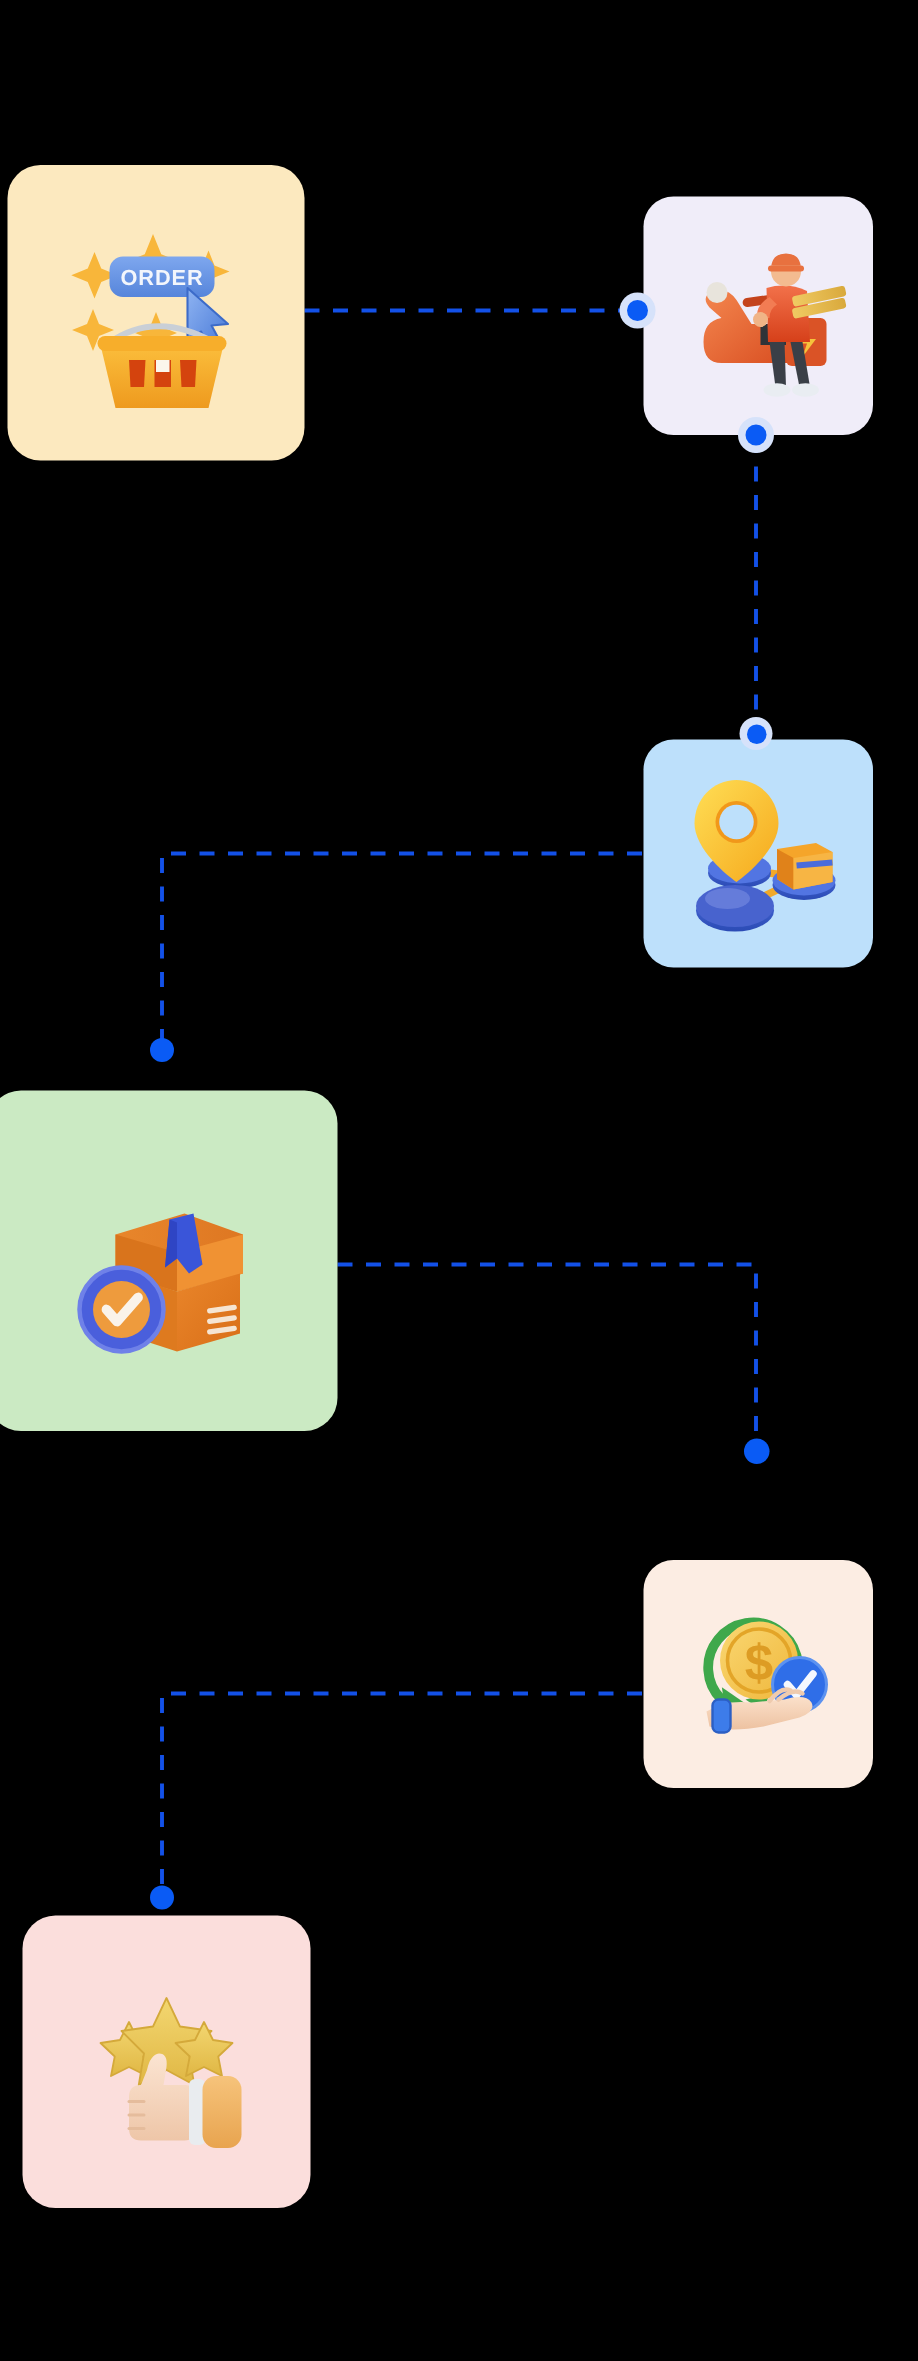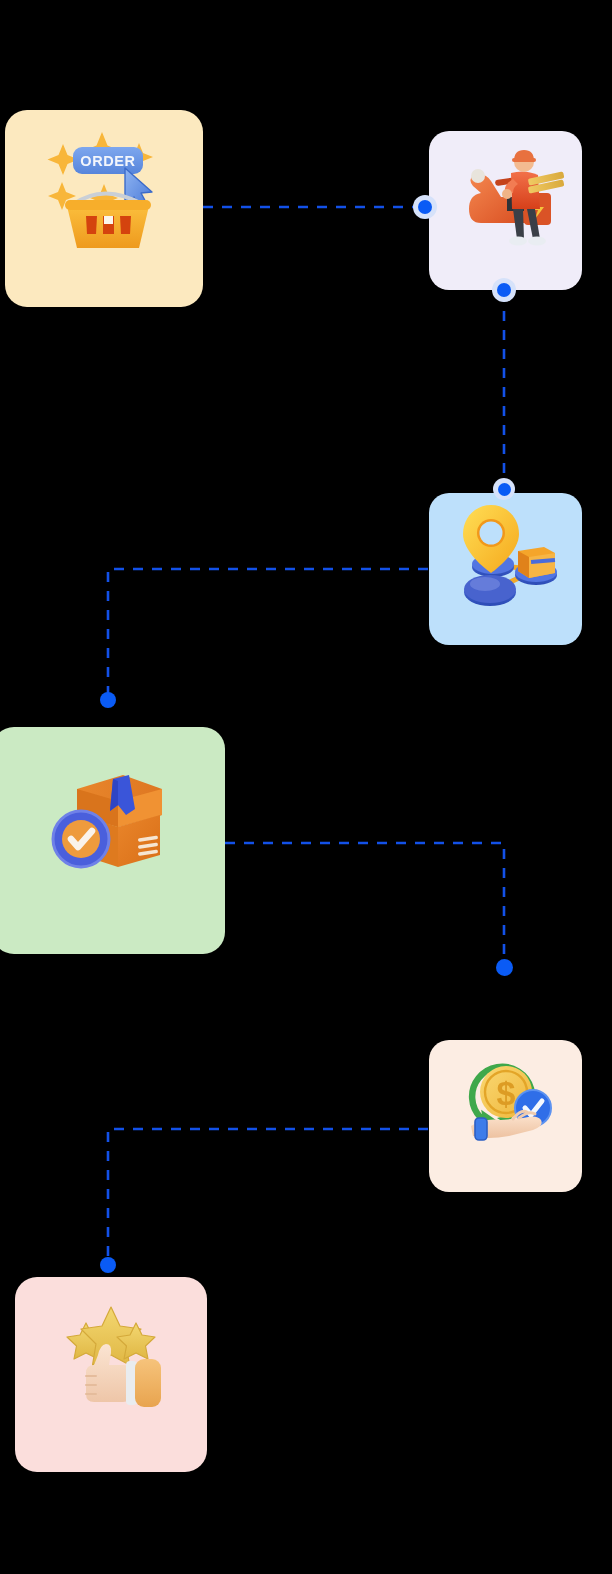--- a/index.html
+++ b/index.html
@@ -24,20 +24,21 @@
     top: 0;
     width: 612px;
     height: 1574px;
     pointer-events: none;
   }
   .card {
     position: absolute;
     border-radius: 22px;
     box-sizing: border-box;
     display: flex;
+    align-items: center;
     justify-content: center;
     overflow: hidden;
     text-decoration: underline;
   }
   .card-art {
     display: block;
   }
   .node-dot-halo {
     position: absolute;
     border-radius: 50%;

